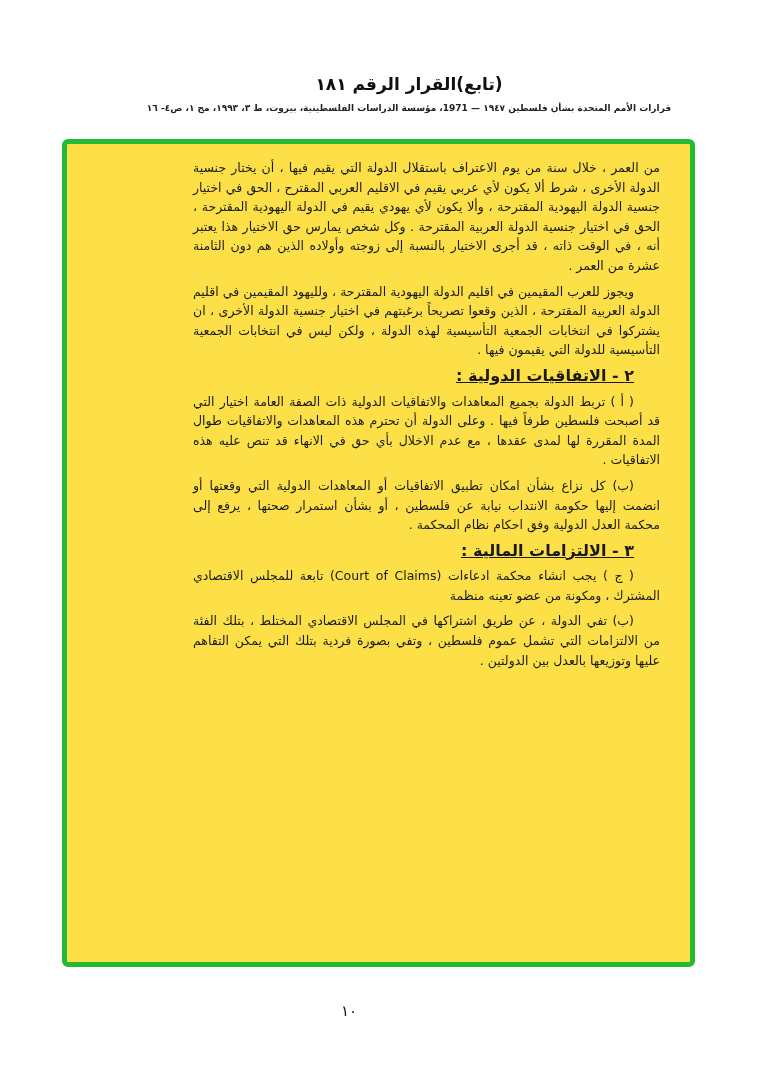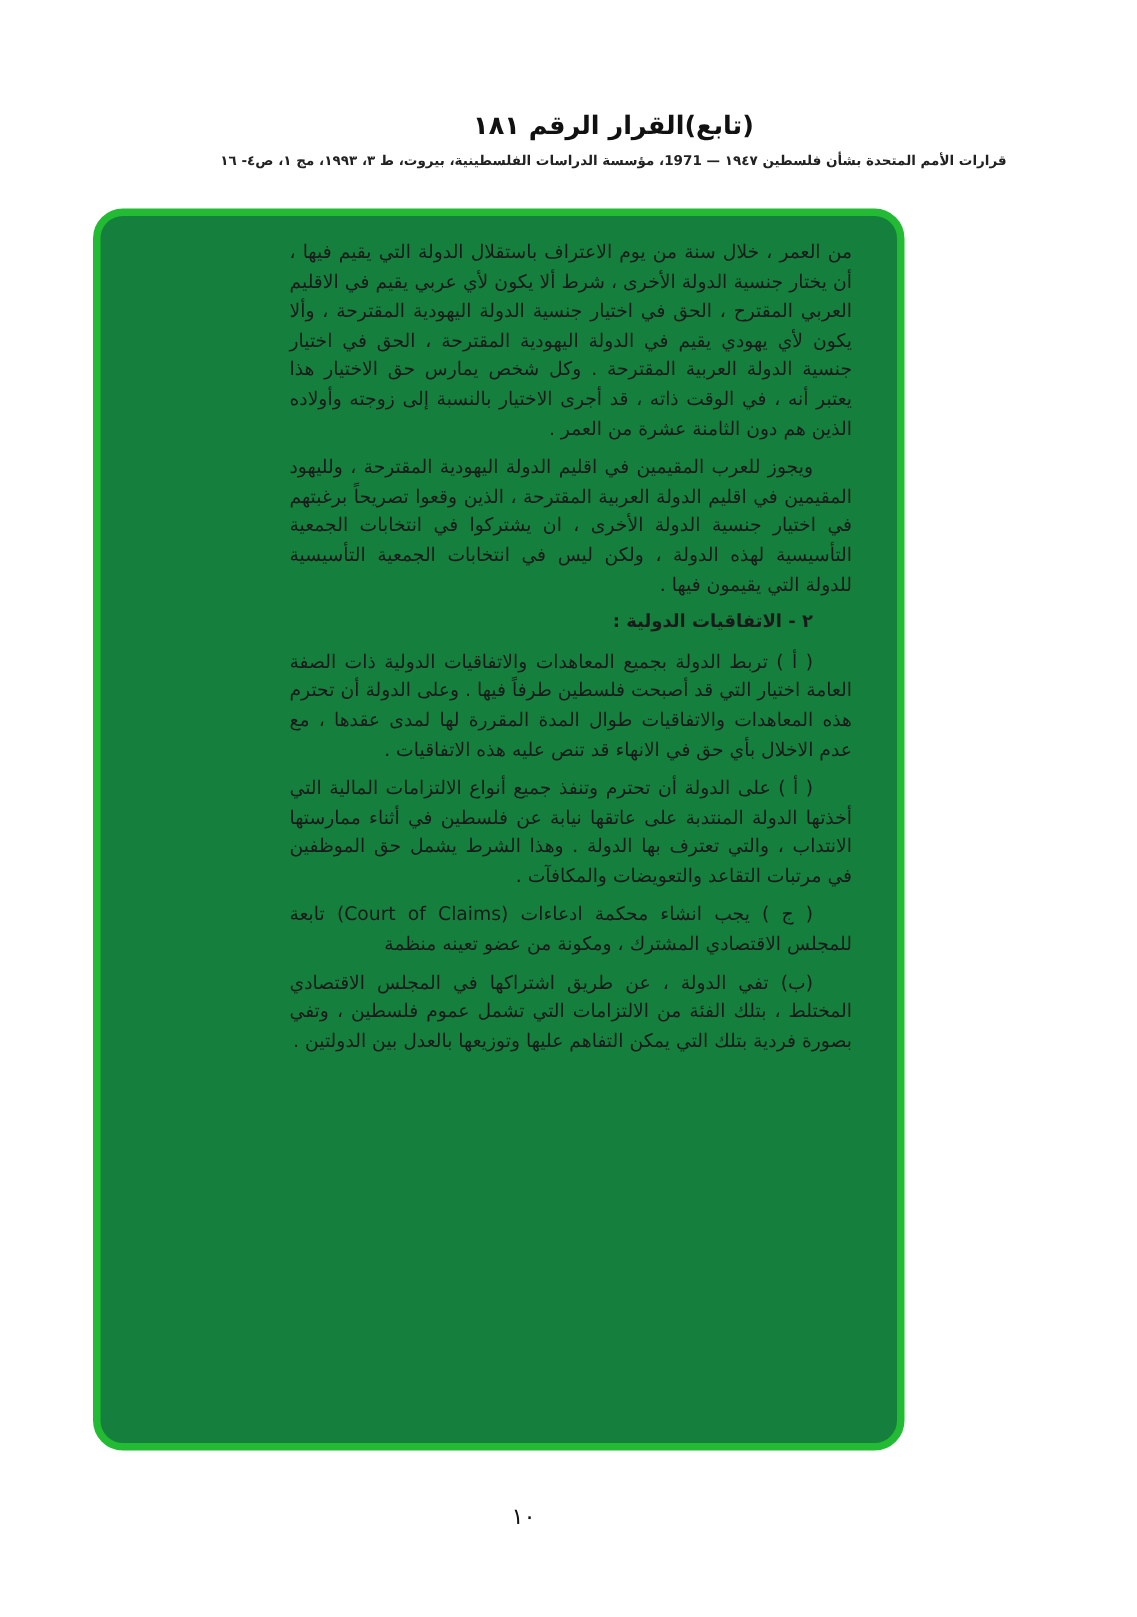--- a/index.html
+++ b/index.html
@@ -30,47 +30,48 @@
     margin-top: 9px;
     font-size: 9px;
     font-weight: bold;
     white-space: nowrap;
     color: #222;
   }
   .green-box {
     position: absolute;
     left: 62px;
     top: 139px;
-    width: 541px;
+    width: 633px;
     height: 828px;
     box-sizing: border-box;
     border: 5px solid #22bb33;
-    border-radius: 20px;
-    background: #15803d;
+    border-radius: 6px;
+    background: #fde047;
   }
   .text-col {
     box-sizing: border-box;
     width: 100%;
     height: 100%;
     padding: 14px 30px 10px 126px;
     direction: rtl;
     text-align: justify;
     font-size: 12.5px;
     line-height: 19.6px;
     color: #1a1a1a;
   }
   .para {
     margin: 0 0 6px 0;
     text-indent: 26px;
   }
   .para.no-indent { text-indent: 0; }
   .para.heading {
     font-weight: bold;
-    font-size: 12px;
+    font-size: 16px;
     margin: 4px 0 6px 0;
+    text-decoration: underline;
   }
   .page-number {
     position: absolute;
     top: 1002px;
     left: 0;
     width: 698px;
     text-align: center;
     font-size: 15px;
     font-weight: normal;
     direction: rtl;
@@ -85,21 +86,22 @@
     <div class="title">(تابع)القرار الرقم ١٨١</div>
     <div class="citation">قرارات الأمم المتحدة بشأن فلسطين ١٩٤٧ — 1971، مؤسسة الدراسات الفلسطينية، بيروت، ط ٣، ١٩٩٣، مج ١، ص٤- ١٦</div>
   </div>
 
   <div class="green-box" style="border-color: rgb(34, 187, 51);">
     <div class="text-col">
       <p class="para no-indent">من العمر ، خلال سنة من يوم الاعتراف باستقلال الدولة التي يقيم فيها ، أن يختار جنسية الدولة الأخرى ، شرط ألا يكون لأي عربي يقيم في الاقليم العربي المقترح ، الحق في اختيار جنسية الدولة اليهودية المقترحة ، وألا يكون لأي يهودي يقيم في الدولة اليهودية المقترحة ، الحق في اختيار جنسية الدولة العربية المقترحة . وكل شخص يمارس حق الاختيار هذا يعتبر أنه ، في الوقت ذاته ، قد أجرى الاختيار بالنسبة إلى زوجته وأولاده الذين هم دون الثامنة عشرة من العمر .</p>
       <p class="para">ويجوز للعرب المقيمين في اقليم الدولة اليهودية المقترحة ، ولليهود المقيمين في اقليم الدولة العربية المقترحة ، الذين وقعوا تصريحاً برغبتهم في اختيار جنسية الدولة الأخرى ، ان يشتركوا في انتخابات الجمعية التأسيسية لهذه الدولة ، ولكن ليس في انتخابات الجمعية التأسيسية للدولة التي يقيمون فيها .</p>
       <p class="para heading">٢ - الاتفاقيات الدولية :</p>
       <p class="para">( أ ) تربط الدولة بجميع المعاهدات والاتفاقيات الدولية ذات الصفة العامة اختيار التي قد أصبحت فلسطين طرفاً فيها . وعلى الدولة أن تحترم هذه المعاهدات والاتفاقيات طوال المدة المقررة لها لمدى عقدها ، مع عدم الاخلال بأي حق في الانهاء قد تنص عليه هذه الاتفاقيات .</p>
-      <p class="para">( أ ) على الدولة أن تحترم وتنفذ جميع أنواع الالتزامات المالية التي أخذتها الدولة المنتدبة على عاتقها نيابة عن فلسطين في أثناء ممارستها الانتداب ، والتي تعترف بها الدولة . وهذا الشرط يشمل حق الموظفين في مرتبات التقاعد والتعويضات والمكافآت .</p>
+      <p class="para">(ب) كل نزاع بشأن امكان تطبيق الاتفاقيات أو المعاهدات الدولية التي وقعتها أو انضمت إليها حكومة الانتداب نيابة عن فلسطين ، أو بشأن استمرار صحتها ، يرفع إلى محكمة العدل الدولية وفق احكام نظام المحكمة .</p>
+      <p class="para heading">٣ - الالتزامات المالية :</p>
       <p class="para">( ج ) يجب انشاء محكمة ادعاءات (Court of Claims) تابعة للمجلس الاقتصادي المشترك ، ومكونة من عضو تعينه منظمة</p>
       <p class="para">(ب) تفي الدولة ، عن طريق اشتراكها في المجلس الاقتصادي المختلط ، بتلك الفئة من الالتزامات التي تشمل عموم فلسطين ، وتفي بصورة فردية بتلك التي يمكن التفاهم عليها وتوزيعها بالعدل بين الدولتين .</p>
     </div>
   </div>
 
   <div class="page-number">١٠</div>
 
 </div>
 
 </body></html>

